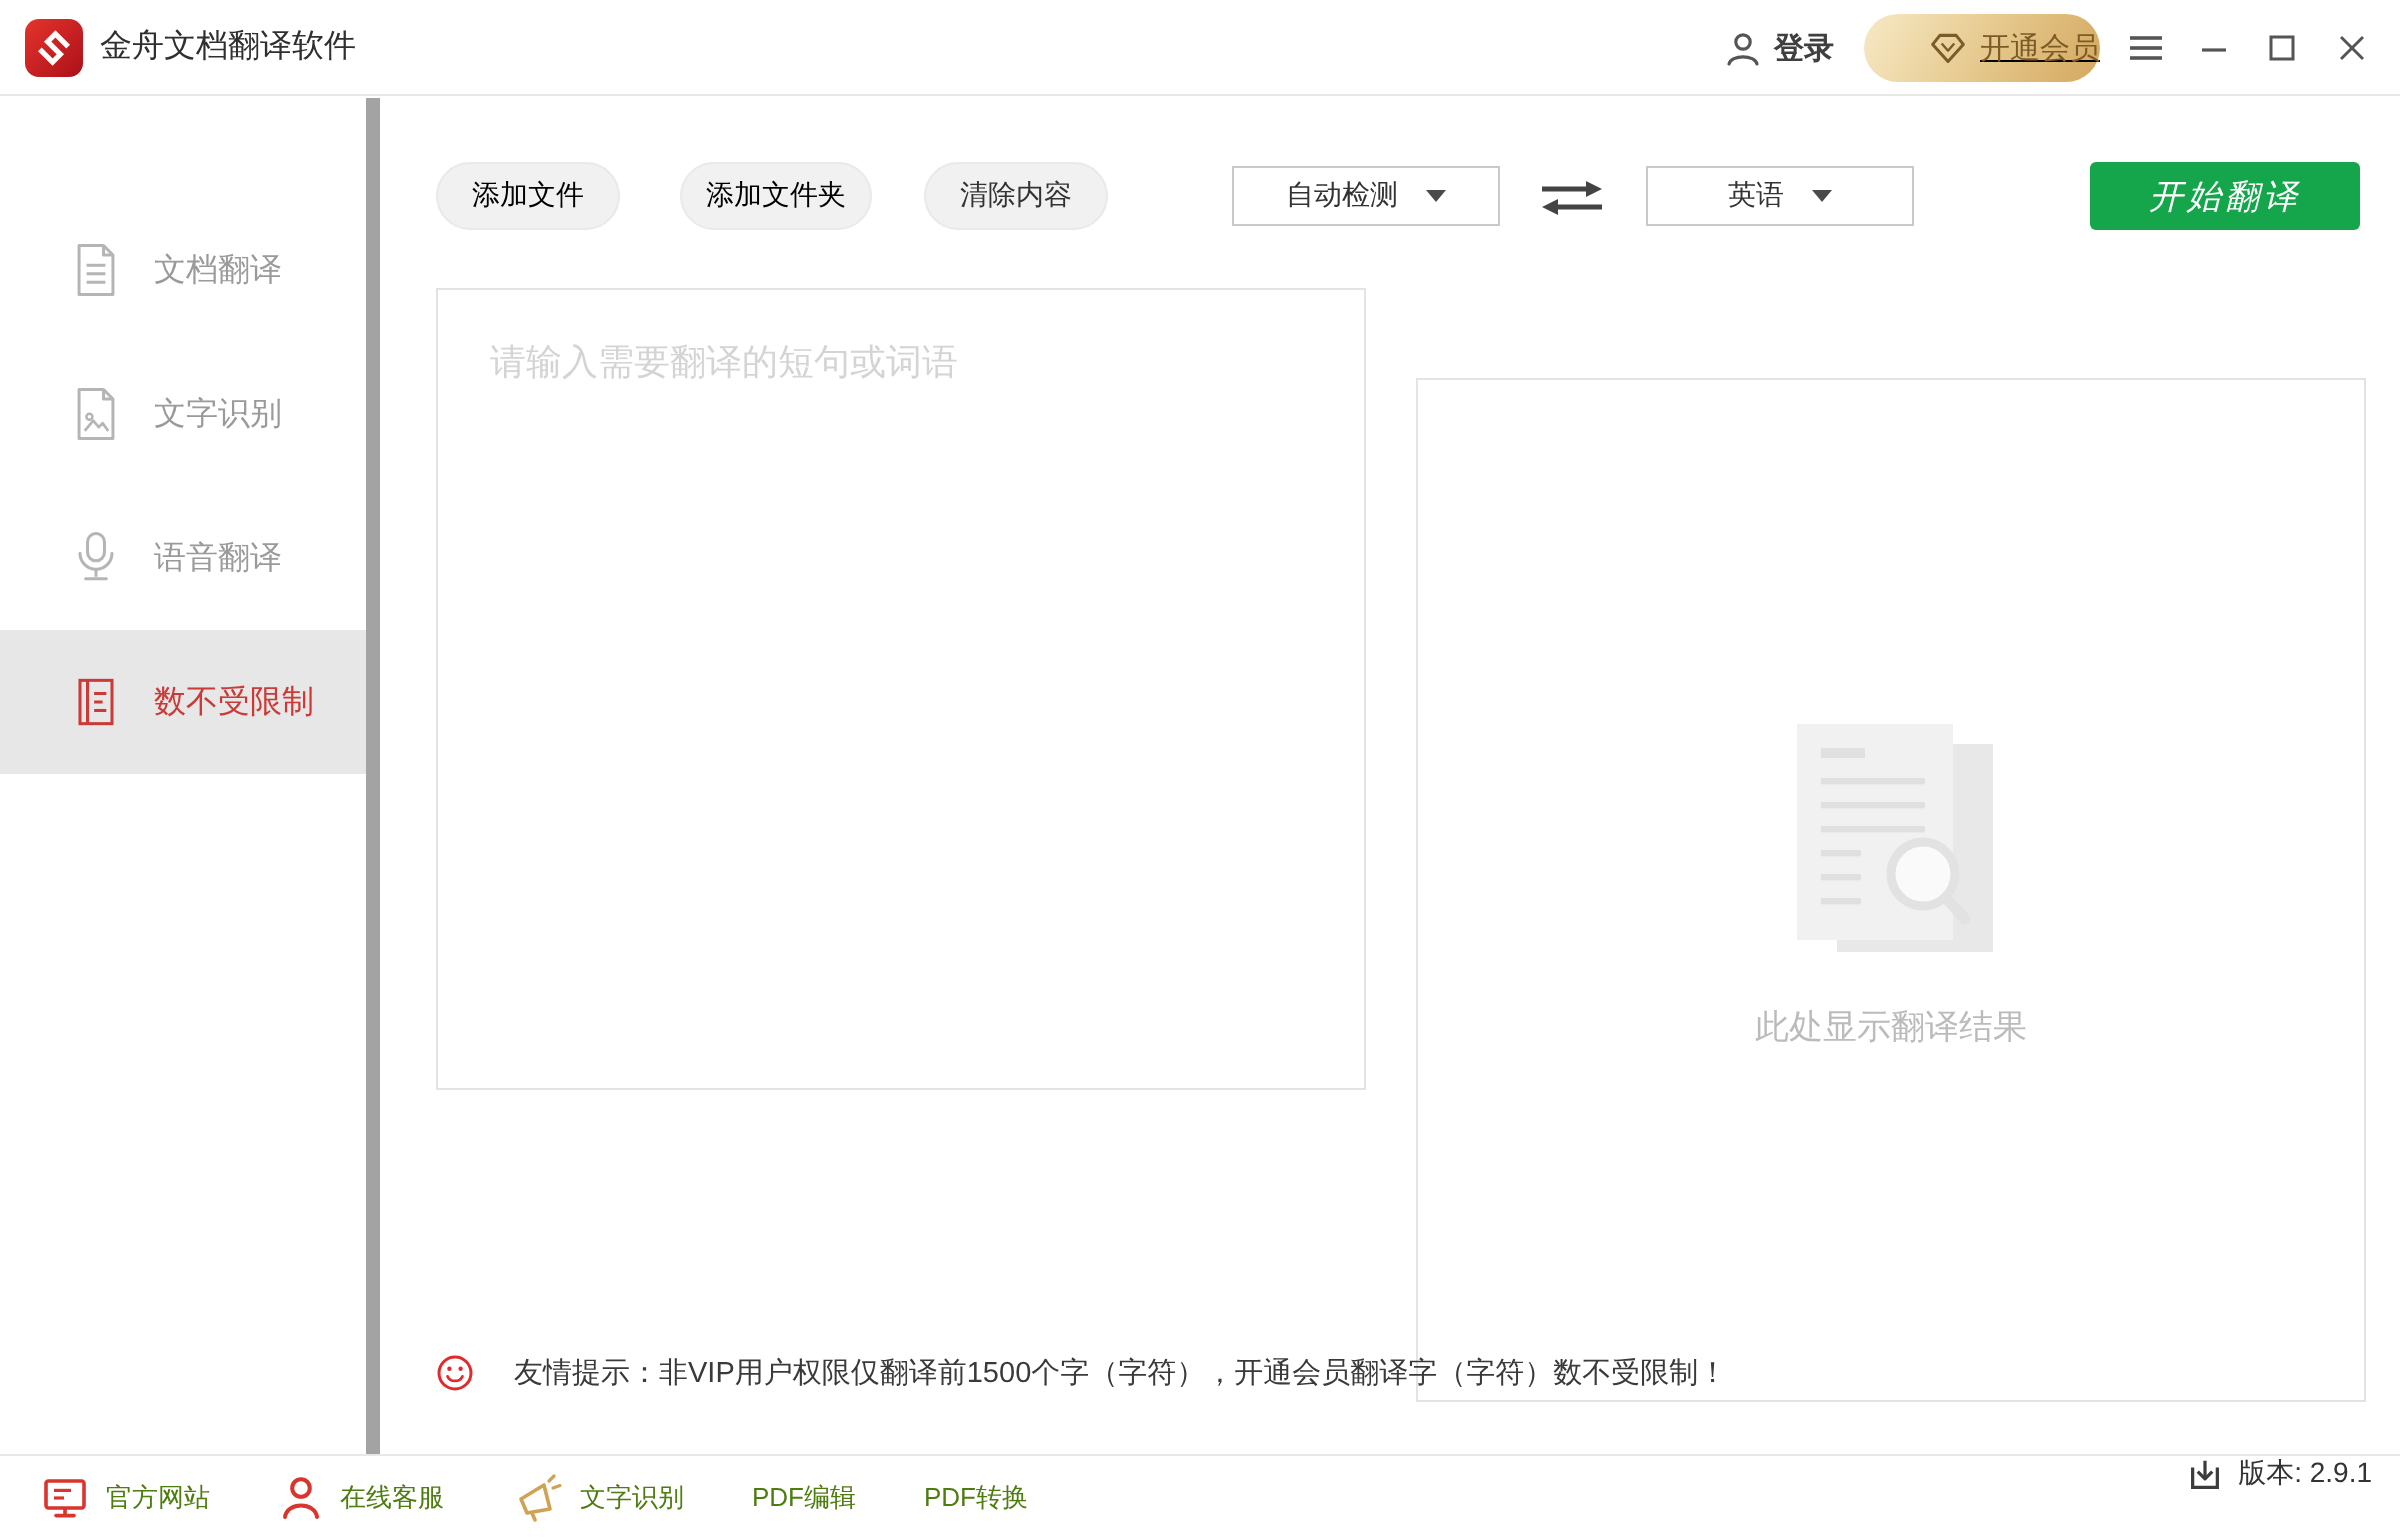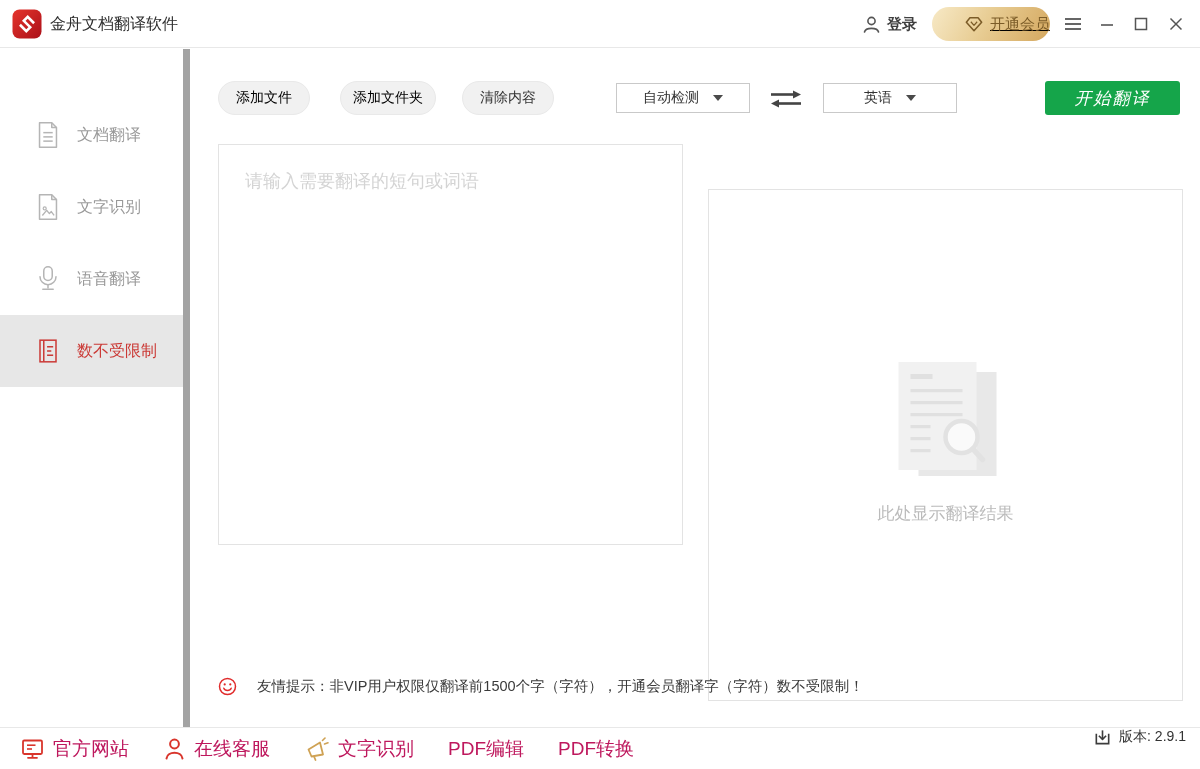--- a/index.html
+++ b/index.html
@@ -58,21 +58,21 @@
   .result-graphic { position:absolute; left:50%; top:170px; transform:translateX(-50%); }
   .result-text { position:absolute; left:0; right:0; top:312px; text-align:center; font-size:17px; color:#bbbbbb; }
 
   .tip-row { position:absolute; left:27px; top:628px; display:flex; align-items:center; gap:20px; }
   .tip-text { font-size:14.5px; color:#3a3a3a; }
 
   
   .footer { position:absolute; left:0; bottom:0; width:1200px; height:42px; background:#fff; border-top:1px solid #e8e8e8;
             display:flex; align-items:center; padding-left:20px; }
   .f-link { display:flex; align-items:center; gap:8px; margin-right:34px; cursor:pointer; }
-  .f-link .label { font-size:19px; color:#be185d; }
+  .f-link .label { font-size:13px; color:#4d7c0f; }
   .version-group { position:absolute; right:14px; top:0; height:42px; display:flex; align-items:flex-start; gap:7px; cursor:pointer; }
   .version-text { font-size:14px; color:#333; }
 
   svg { display:block; }
 </style>
 </head>
 <body>
 
 <div id="window">
 

